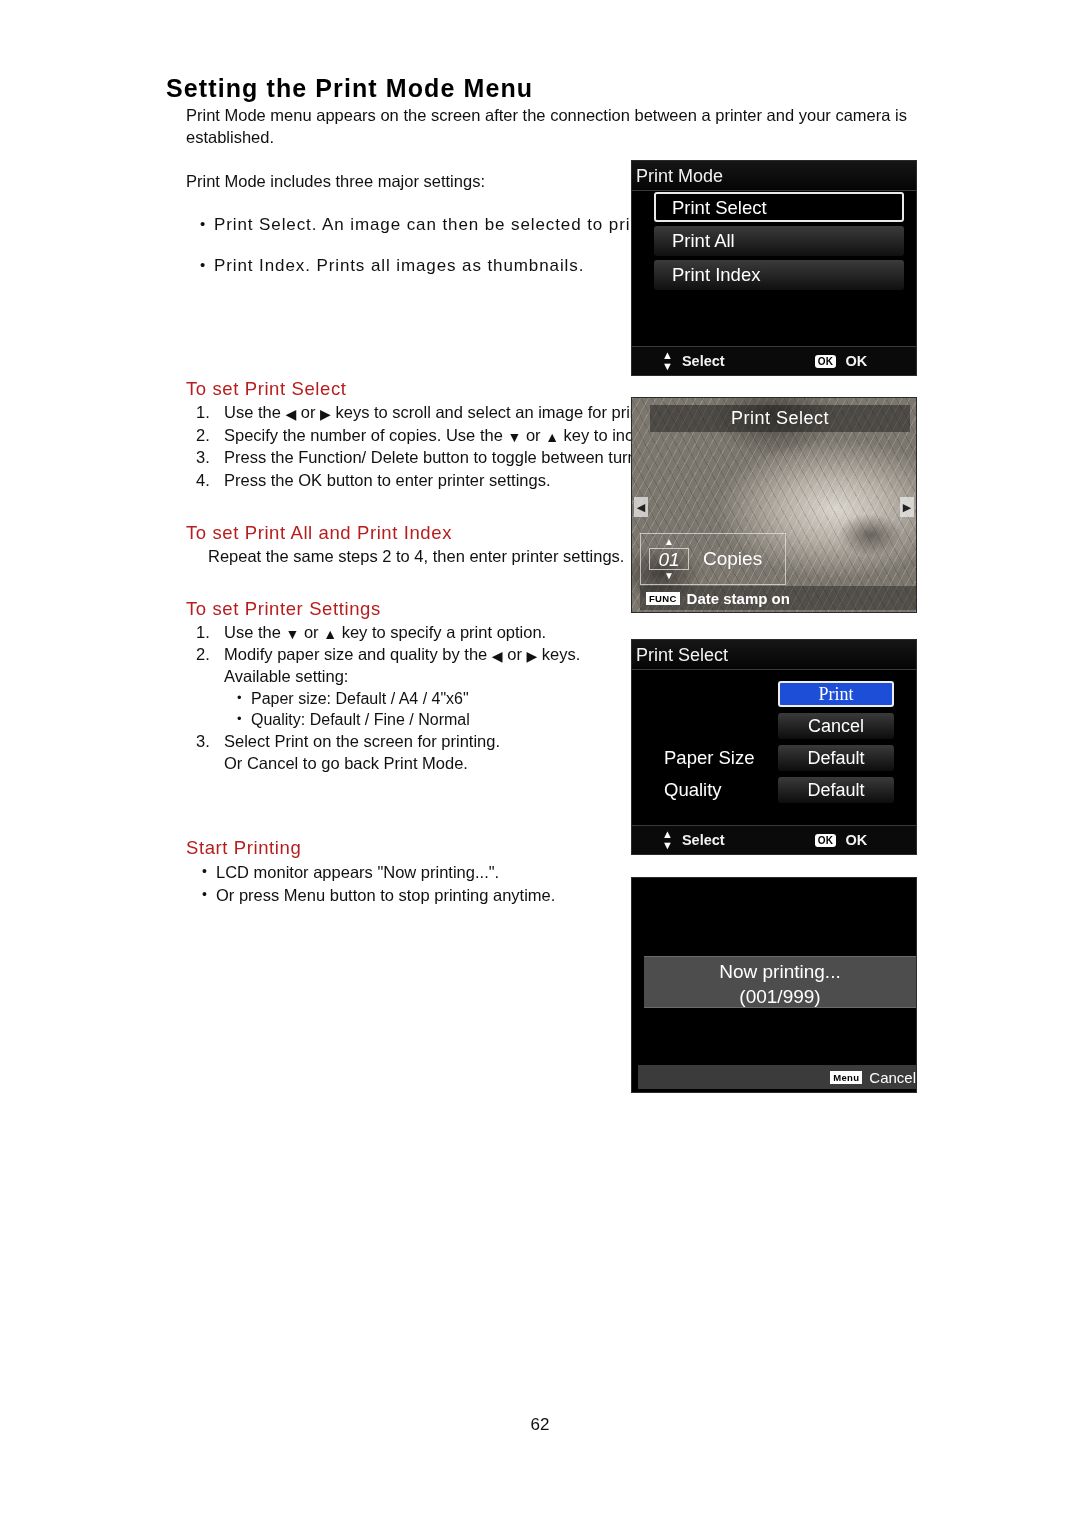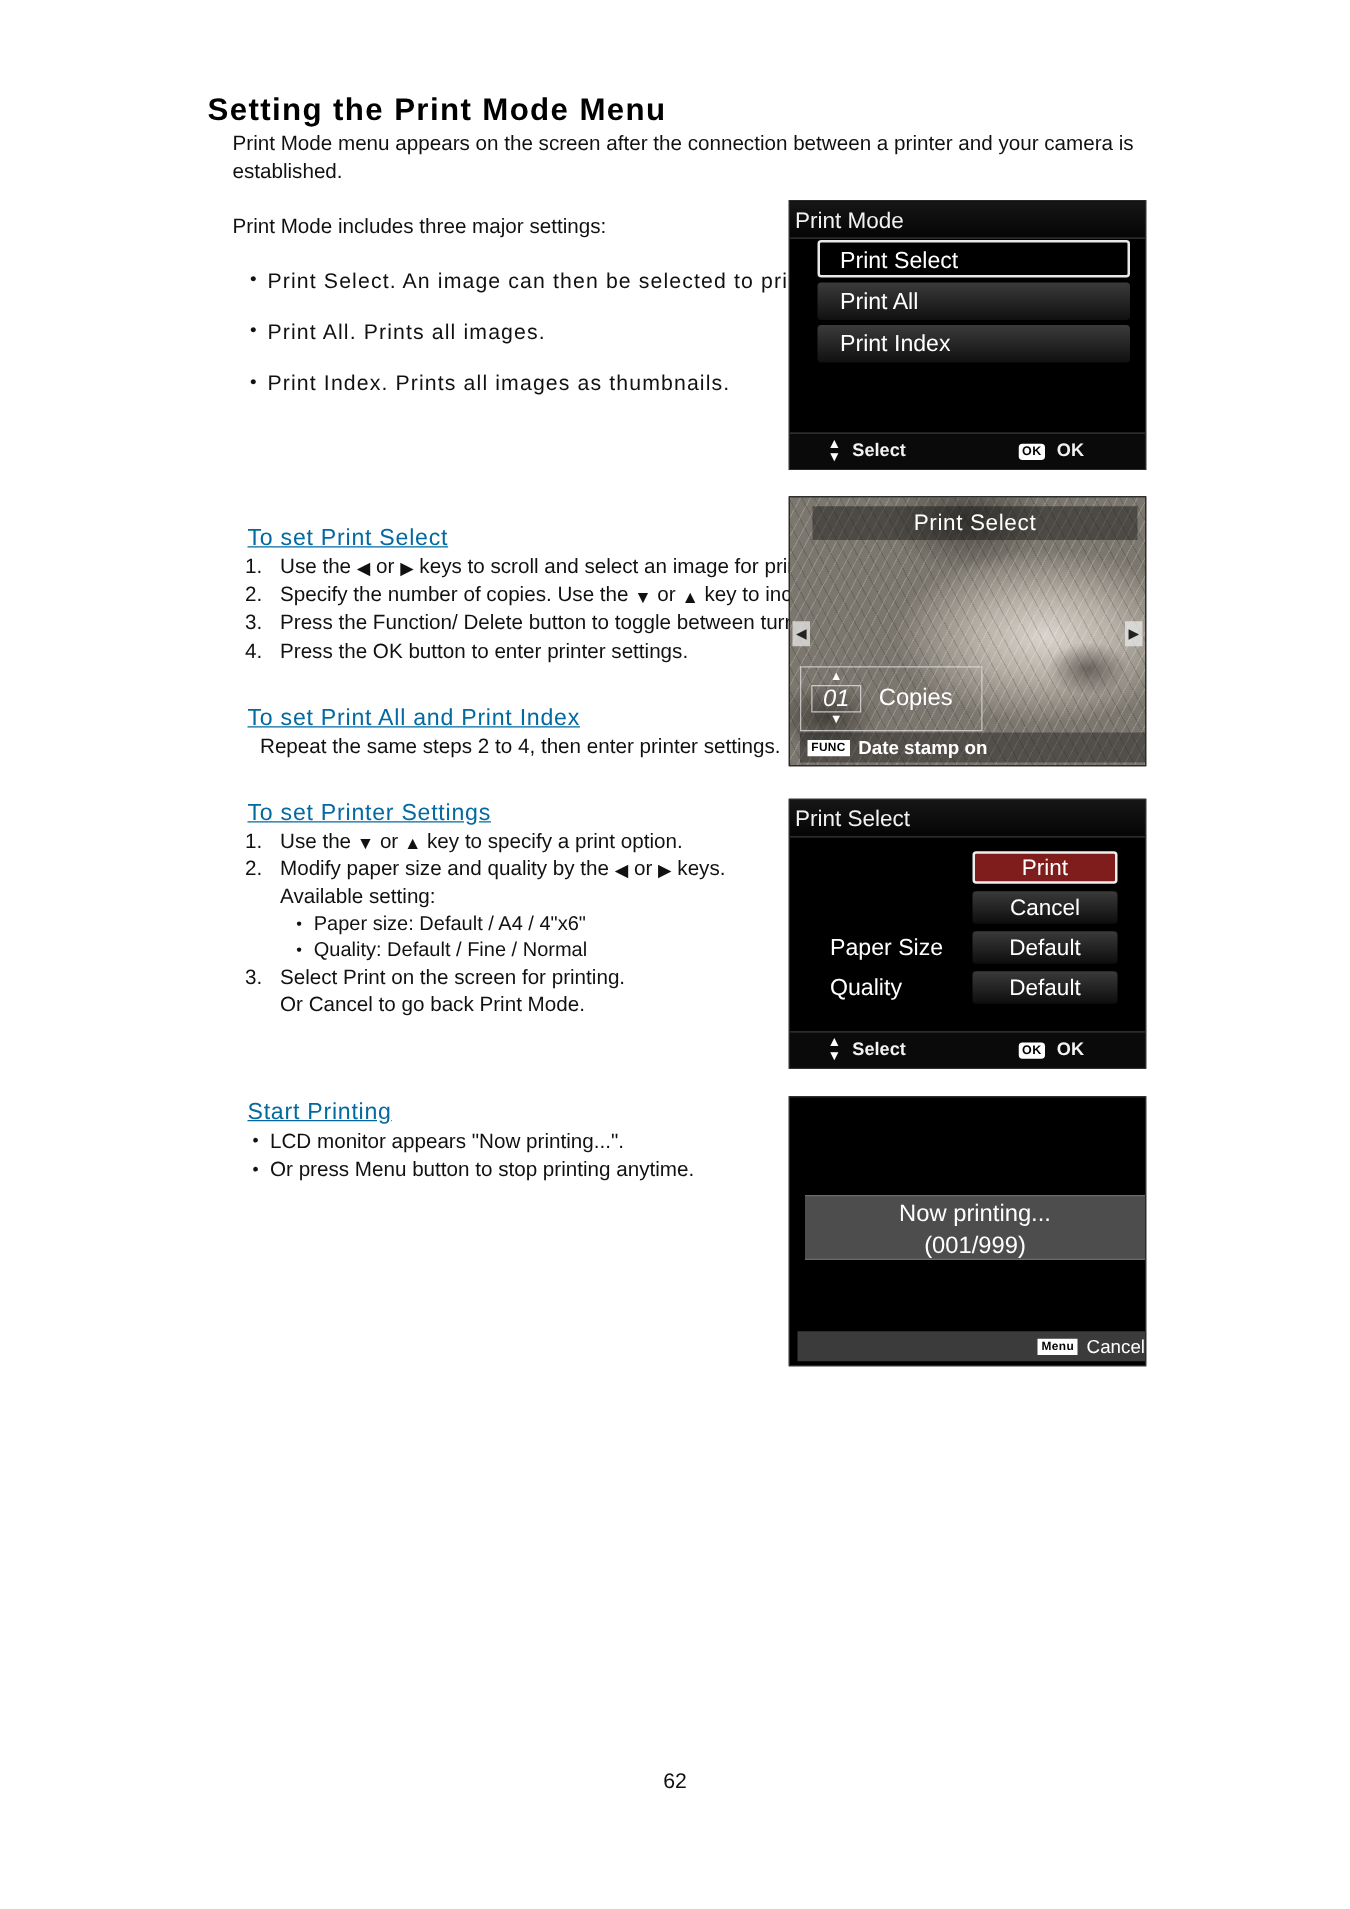--- a/index.html
+++ b/index.html
@@ -64,23 +64,22 @@
     position: absolute;
     left: 14px;
     top: -1px;
     font-size: 15px;
   }
   .wide-track { letter-spacing: 0.9px; }
 
   .sub-head {
     font-size: 18.5px;
     letter-spacing: 0.6px;
-    margin: 0 0 2px 12px;
-    color: #0369a1;
-    text-decoration: underline;
+    margin: 0 0 2px 0;
+    color: #b91c1c;
   }
 
   .steps {
     margin: 0;
     padding: 0;
     list-style: none;
   }
   .steps > li {
     position: relative;
     padding-left: 38px;
@@ -379,21 +378,21 @@
     width: 116px;
     height: 26px;
     line-height: 26px;
     text-align: center;
     color: #ffffff;
     font-size: 18px;
     background: linear-gradient(#3a3a3a, #0d0d0d);
     border-radius: 3px;
     box-sizing: border-box;
   }
-  .setting-btn.b1 { top: 10px; border: 2px solid #eeeeee; background: #7f1d1d; line-height: 22px; }
+  .setting-btn.b1 { top: 10px; border: 2px solid #eeeeee; background: #1d4ed8; line-height: 22px; font-family: Liberation Serif, serif; }
   .setting-btn.b2 { top: 42px; }
   .setting-btn.b3 { top: 74px; }
   .setting-btn.b4 { top: 106px; }
 
   
   .printing-band {
     position: absolute;
     left: 0; right: 0;
     top: 78px;
     height: 52px;
@@ -436,21 +435,20 @@
     <div class="para intro-wide">Print Mode menu appears on the screen after the connection between a printer and your camera is established.</div>
 
     <div class="spacer-22"></div>
 
     <div class="para">Print Mode includes three major settings:</div>
 
     <div class="spacer-22"></div>
 
     <ul class="bullets">
       <li class="wide-track">Print Select. An image can then be selected to print.</li>
-      <li class="wide-track">Print All. Prints all images.</li>
       <li class="wide-track">Print Index. Prints all images as thumbnails.</li>
     </ul>
 
     <div style="height:82px"></div>
 
     <div class="sub-head">To set Print Select</div>
     <ul class="steps">
       <li>
         <span class="num">1.</span>
         <span>Use the</span>

